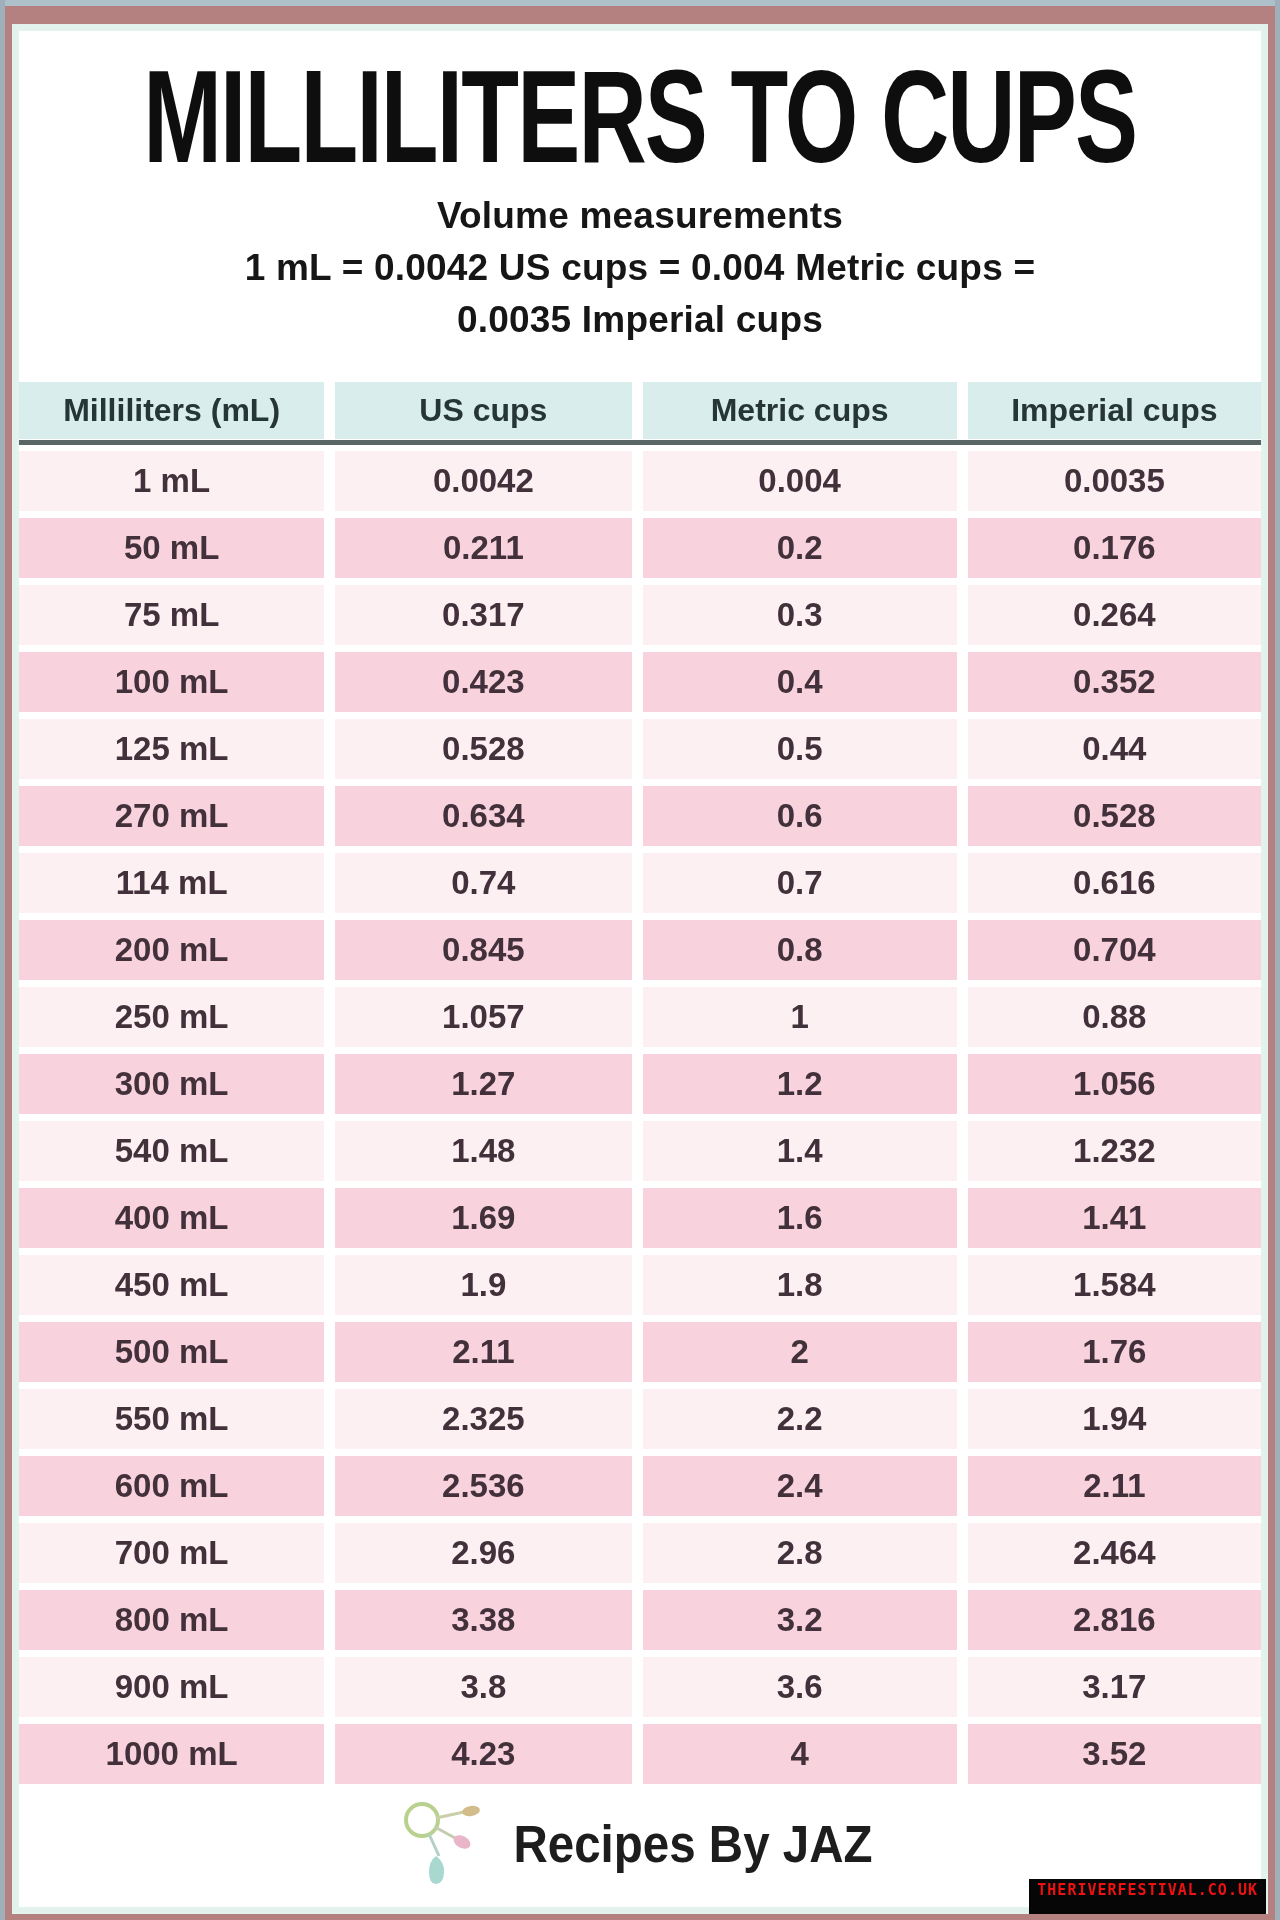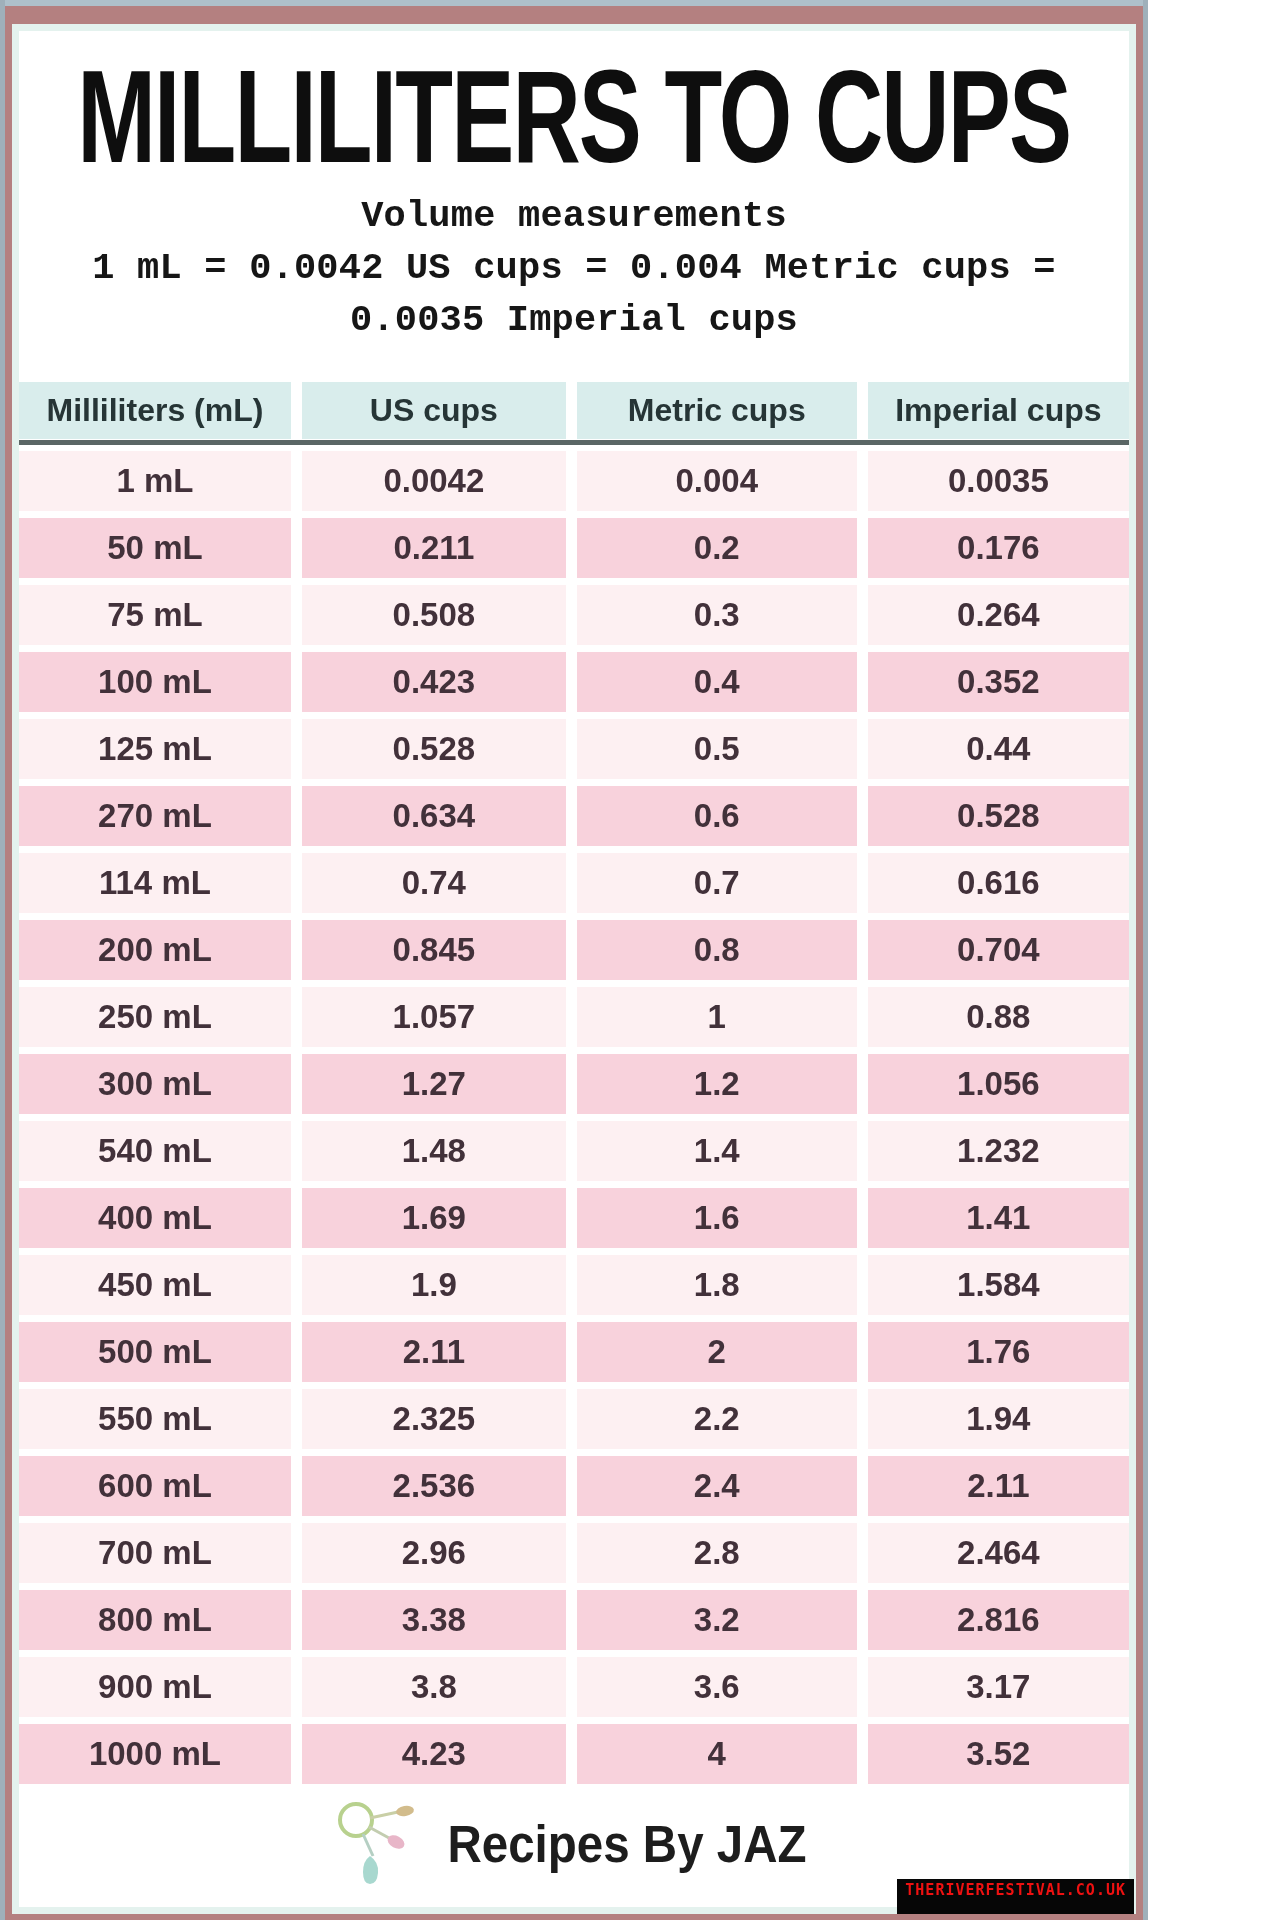--- a/index.html
+++ b/index.html
@@ -1,20 +1,20 @@
 <!DOCTYPE html>
 <html><head>
 <meta charset="utf-8">
 <style>
   html,body { margin:0; padding:0; }
   body { font-family: "Liberation Sans", sans-serif; }
 
   .page {
     position: relative;
-    width: 1148px; height: 1920px;
+    width: 1280px; height: 1920px;
     background: #b48080;
     overflow: hidden;
   }
   .edge-top    { position:absolute; left:0; top:0; width:1280px; height:6px; background:#aec0ca; }
   .edge-left   { position:absolute; left:0; top:0; width:5px; height:1920px; background:#9fb0ba; }
   .edge-right  { position:absolute; right:0; top:0; width:5px; height:1920px; background:#9fb0ba; }
 
   .card {
     position:absolute; left:12px; right:12px; top:24px; bottom:6px;
     background:#ffffff;
@@ -25,21 +25,21 @@
 
   .title-wrap { margin-top:18px; height:135px; display:flex; align-items:center; justify-content:center; }
   .page-title {
     font-size:105px; font-weight:700; color:#0e0e0e;
     letter-spacing:-2px; white-space:nowrap;
     transform:scale(0.9,1.26);
     font-family:"Liberation Sans", sans-serif;
   }
 
   .subtitle-block { margin-top:6px; text-align:center; color:#161616; }
-  .subtitle-block div { font-size:37px; font-weight:700; line-height:52px; letter-spacing:0.2px;font-family:Liberation Mono, monospace; }
+  .subtitle-block div { font-size:37px; font-weight:700; line-height:52px; letter-spacing:0.2px; }
 
   .tablewrap { margin:36px 0 0 0; padding:0 0; }
   .tgrid {
     display:grid;
     grid-template-columns:1.02fr 0.99fr 1.05fr 0.98fr;
     column-gap:11px;
   }
   .thead .tcell {
     background:#d9edec; color:#263536;
     height:57px; font-size:32px;
@@ -108,21 +108,21 @@
             <div class="tcell">0.0035</div>
           </div>
           <div class="tgrid trow dark">
             <div class="tcell">50 mL</div>
             <div class="tcell">0.211</div>
             <div class="tcell">0.2</div>
             <div class="tcell">0.176</div>
           </div>
           <div class="tgrid trow light">
             <div class="tcell">75 mL</div>
-            <div class="tcell">0.508</div>
+            <div class="tcell">0.317</div>
             <div class="tcell">0.3</div>
             <div class="tcell">0.264</div>
           </div>
           <div class="tgrid trow dark">
             <div class="tcell">100 mL</div>
             <div class="tcell">0.423</div>
             <div class="tcell">0.4</div>
             <div class="tcell">0.352</div>
           </div>
           <div class="tgrid trow light">

